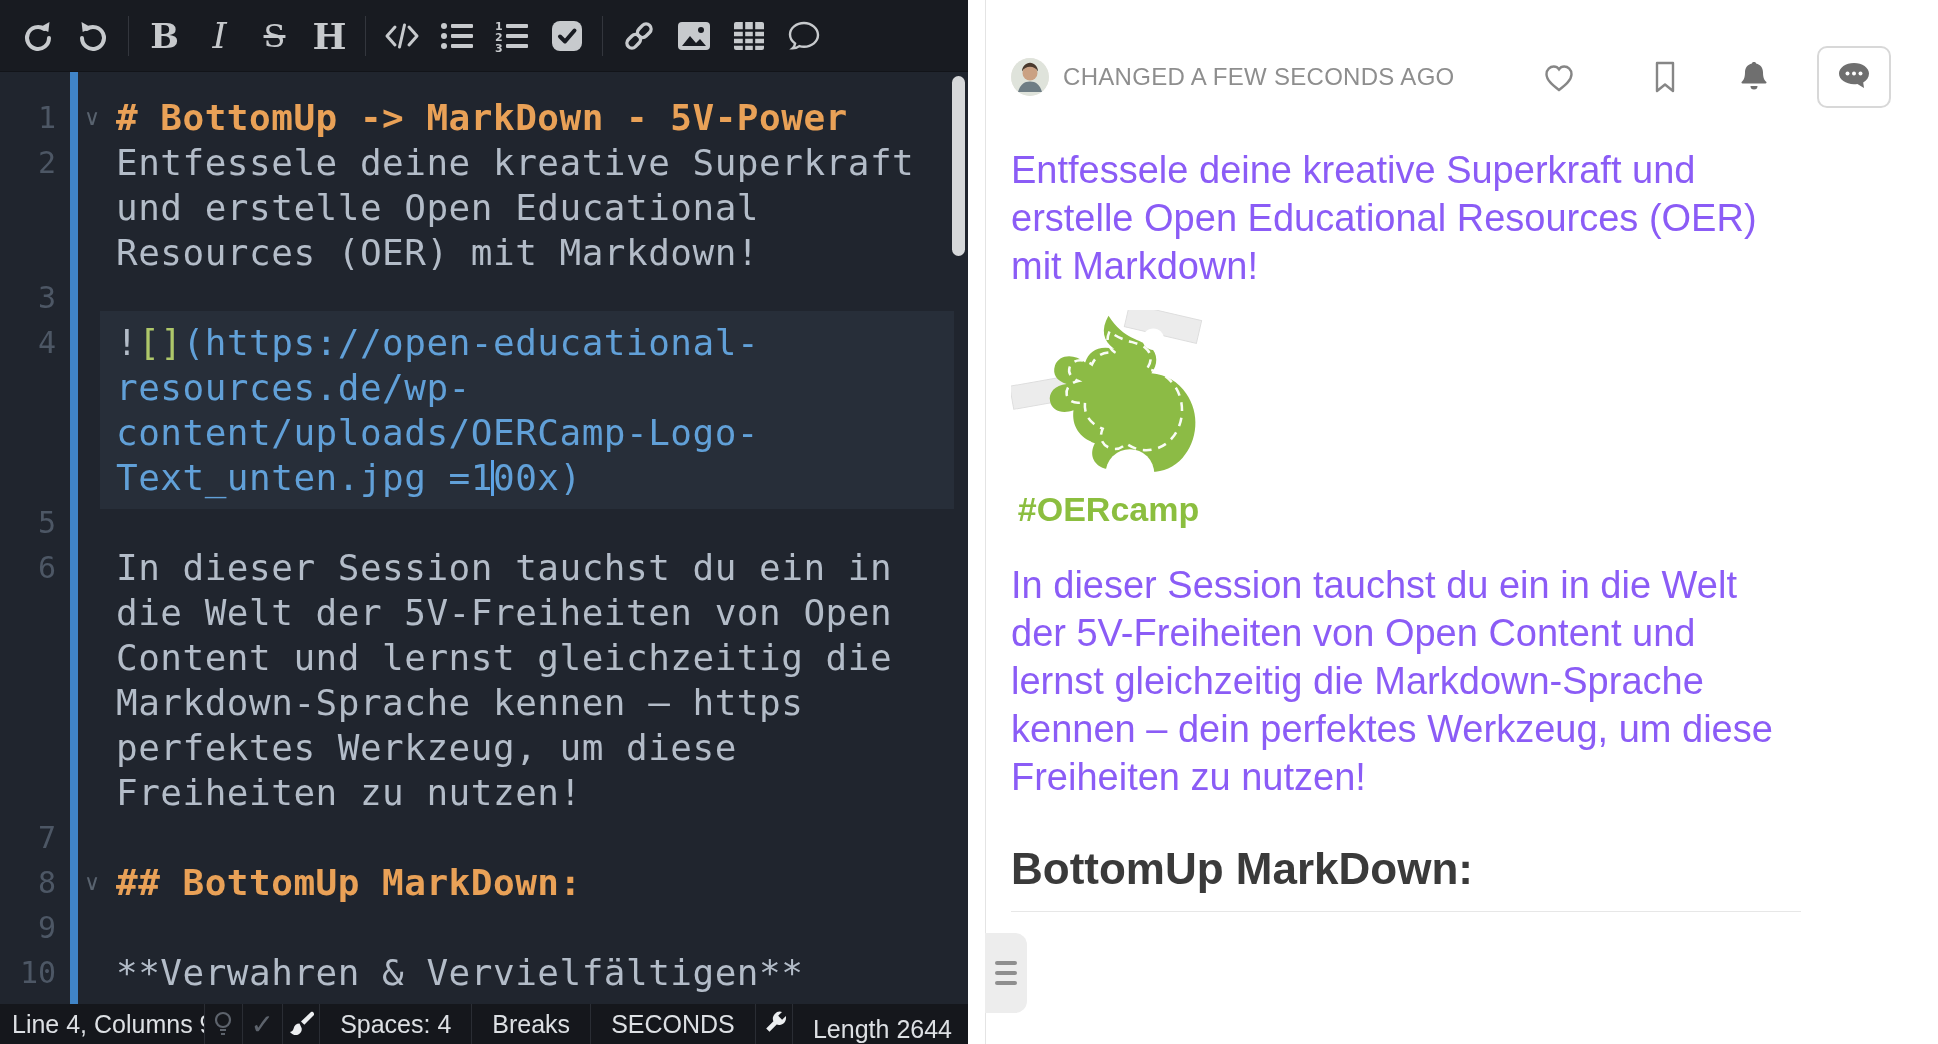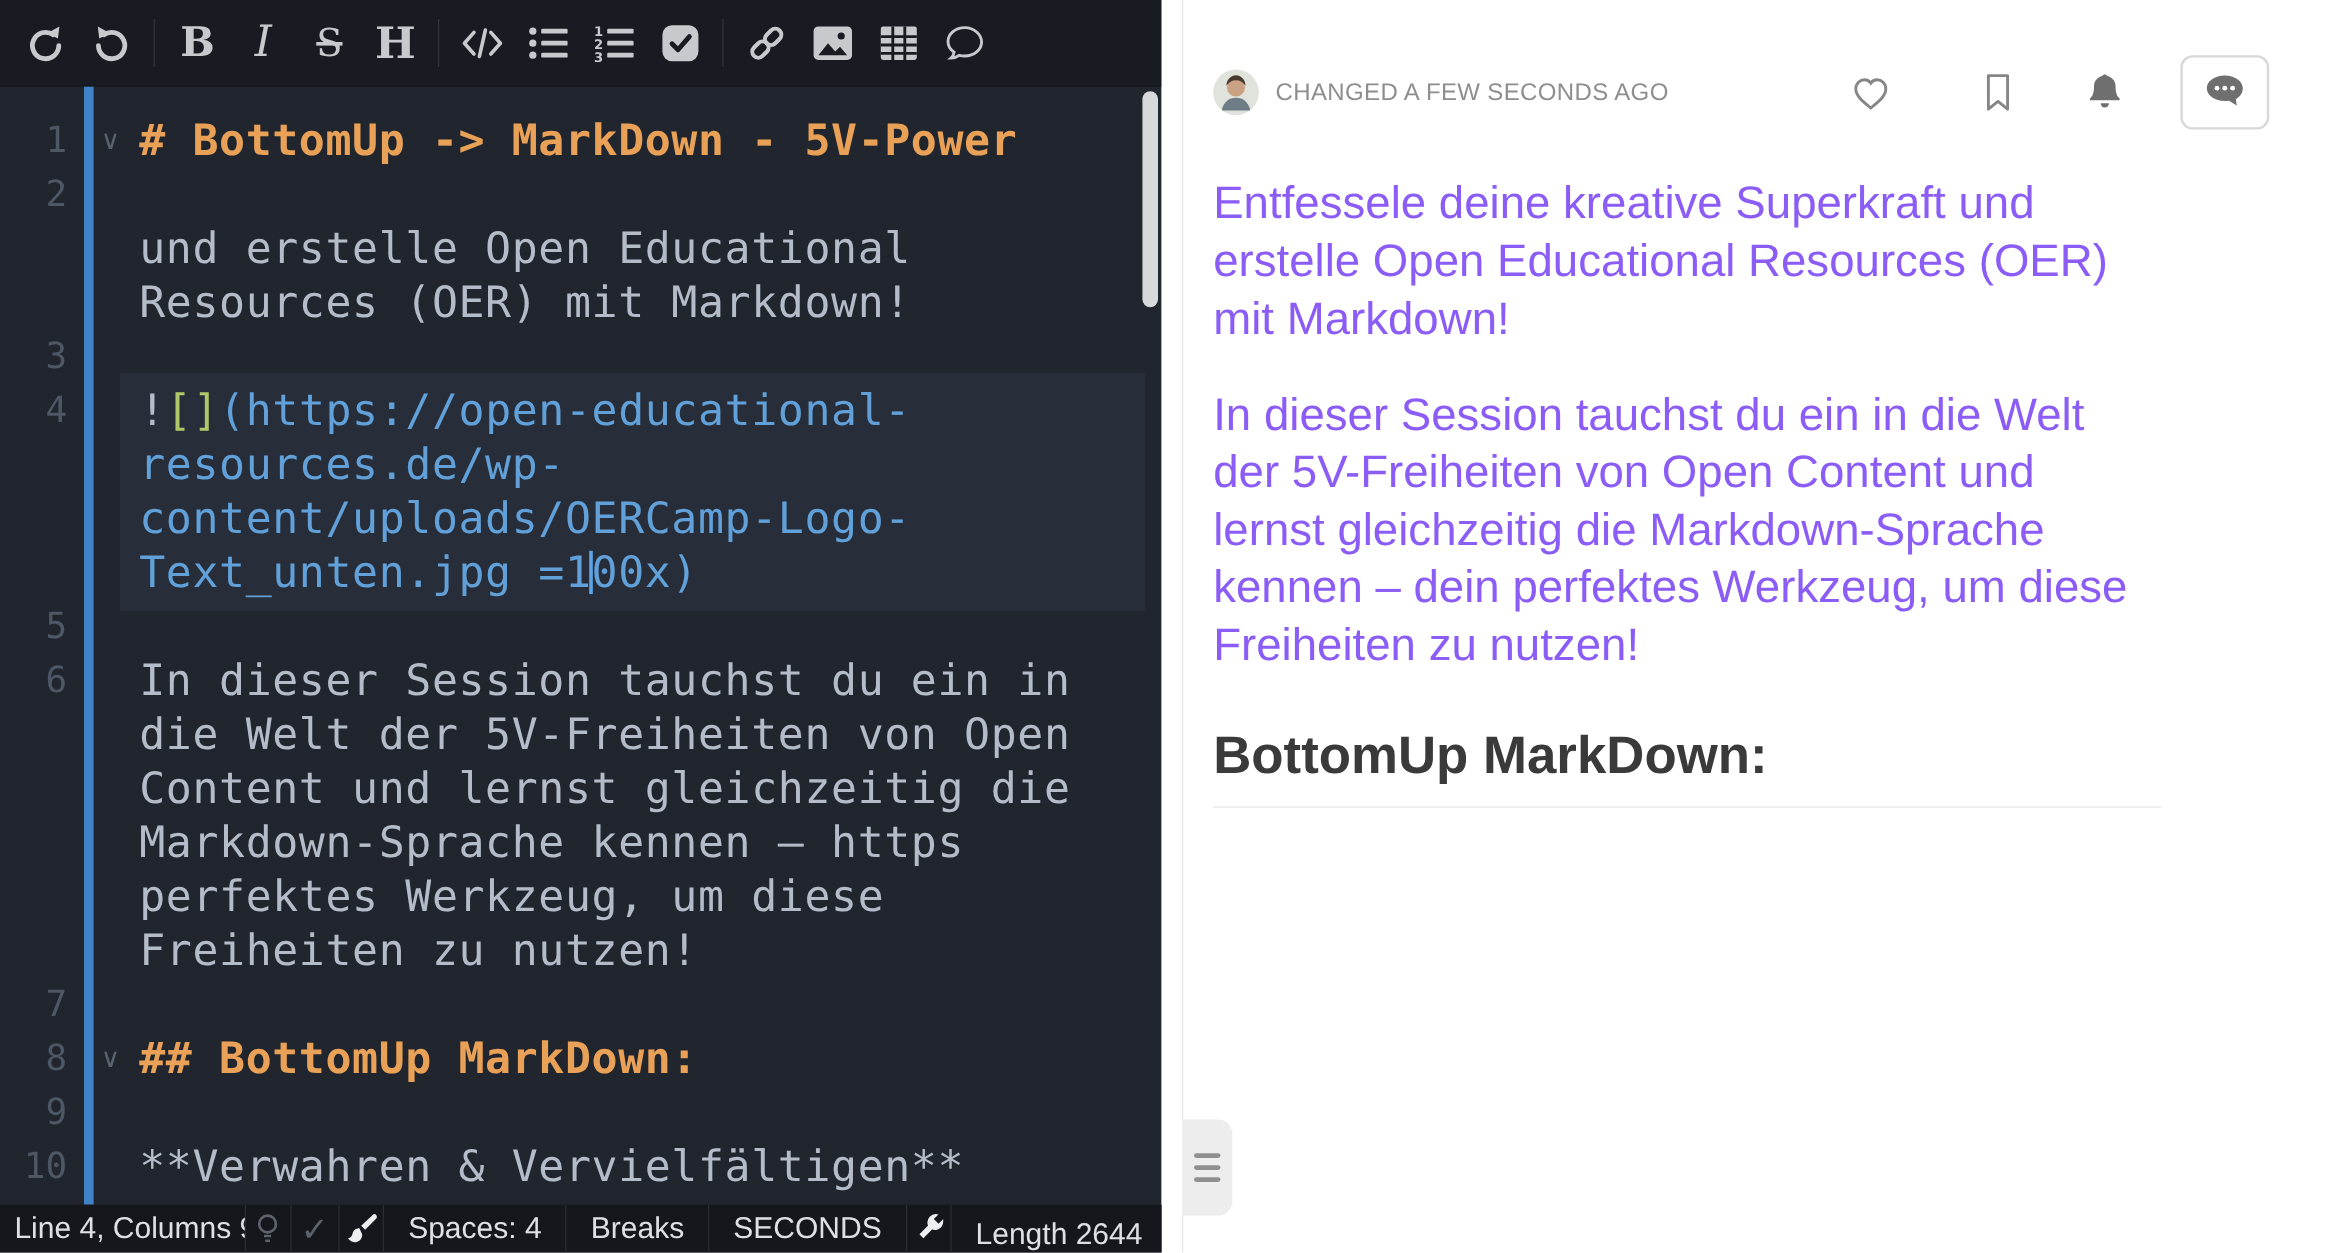--- a/index.html
+++ b/index.html
@@ -40,21 +40,21 @@
   .dim{color:#5d636c;}
 
   
   .preview{position:absolute;left:968px;top:0;width:970px;height:1044px;background:#fff;}
   .pv-line{position:absolute;left:17px;top:0;bottom:0;width:1px;background:#e4e4e4;}
   .pv-handle{position:absolute;left:17px;top:933px;width:42px;height:80px;background:#ededed;border-radius:0 12px 12px 0;display:flex;flex-direction:column;justify-content:center;align-items:center;gap:6px;z-index:5;cursor:col-resize;}
   .pv-handle i{display:block;width:22px;height:4px;background:#8f8f8f;border-radius:2px;}
   .pv-inner{position:absolute;left:43px;top:0;width:880px;}
   .pv-header{margin-top:46px;height:62px;display:flex;align-items:center;}
   .avatar{width:38px;height:38px;border-radius:50%;overflow:hidden;flex:none;background:#e8e6e0;}
-  .changed{margin-left:14px;font-size:20px;color:#8e8e8e;letter-spacing:.3px;text-align:right;}
+  .changed{margin-left:14px;font-size:24px;color:#8e8e8e;letter-spacing:.3px;text-align:right;}
   .hdr-ic{flex:none;display:flex;align-items:center;justify-content:center;cursor:pointer;}
   .ic-heart{margin-left:auto;}
   .ic-bookmark{margin-left:74px;}
   .ic-bell{margin-left:60px;}
   .comment-btn{margin-left:48px;width:74px;height:62px;border:2px solid #d8d8d8;border-radius:10px;background:#fff;display:flex;align-items:center;justify-content:center;box-sizing:border-box;cursor:pointer;}
   .pv-title{margin:36px 0 0 0;max-width:790px;font-size:62px;line-height:82px;font-weight:bold;color:#3a3a3a;border-bottom:1px solid #e7e7e7;padding-bottom:14px;}
   .pv-p{margin:38px 0 0 0;max-width:770px;font-size:38px;line-height:48px;color:#8b5cf6;}
   .logo-block{margin-top:20px;width:195px;text-align:center;}
   .logo-caption{margin-top:-4px;font-size:34px;font-weight:bold;color:#8bbe3f;}
   .pv-p2{margin-top:32px;}
@@ -170,20 +170,21 @@
     <div class="code-area">
       <div class="blue-bar"></div>
       <div class="rows">
           <div class="crow">
             <span class="lnum">1</span>
             <span class="fold">∨</span>
             <span class="ctext"><span class="tok-o"># BottomUp -&gt; MarkDown - 5V-Power</span></span>
           </div>
           <div class="crow">
             <span class="lnum">2</span>
+            <span class="ctext"><span class="tok-f">Entfessele deine kreative Superkraft</span></span>
           </div>
           <div class="crow">
             <span class="ctext"><span class="tok-f">und erstelle Open Educational</span></span>
           </div>
           <div class="crow">
             <span class="ctext"><span class="tok-f">Resources (OER) mit Markdown!</span></span>
           </div>
           <div class="crow">
             <span class="lnum">3</span>
             <span class="ctext"></span>
@@ -331,20 +332,36 @@
               <circle cx="12.5" cy="13.5" r="2" fill="#fff"></circle>
               <circle cx="19" cy="13.5" r="2" fill="#fff"></circle>
               <circle cx="25.5" cy="13.5" r="2" fill="#fff"></circle>
             </svg>
         </span>
       </div>
 
 
       <p class="pv-p">Entfessele deine kreative Superkraft und erstelle Open Educational Resources (OER) mit Markdown!</p>
 
+      <div class="logo-block">
+        <svg width="195" height="180" viewBox="0 0 200 185">
+          <rect x="118" y="2" width="76" height="24" fill="#ececec" stroke="#dcdcdc" stroke-width="1" transform="rotate(13 156 14)" opacity="0.95"></rect>
+          <rect x="0" y="72" width="72" height="24" fill="#ececec" stroke="#dcdcdc" stroke-width="1" transform="rotate(-10 36 84)" opacity="0.95"></rect>
+          <path d="M100 6c-8 14-6 26 6 34-16-4-26 2-30 14-12-10-27-8-31 3-3 9 2 16 12 19-12 1-19 9-17 18 2 10 13 13 24 9-2 16 6 28 22 34-6 11-2 22 10 26 8 3 17 0 22-6 17 14 43 12 58-5 16-18 18-46 4-66-8-12-21-20-36-21 7-9 7-20-1-27-10-8-27-7-43-32z" fill="#8cbb45"></path>
+          <path d="M101 22c-4 9-2 16 6 22-12-2-20 3-24 12-10-7-20-5-23 3-2 6 2 11 9 14-9 2-13 8-12 14 2 8 10 10 19 7-2 13 5 23 18 28-4 9-1 17 8 20 6 2 12 0 16-5 14 11 35 9 47-5 13-15 14-38 3-54-7-10-17-16-29-17 6-8 6-16-1-22-8-7-22-5-37-17z" fill="none" stroke="#fff" stroke-width="2.6" stroke-dasharray="9 7" opacity="0.95"></path>
+          <circle cx="122" cy="168" r="25" fill="#fff"></circle>
+          <circle cx="146" cy="30" r="11" fill="#fff"></circle>
+          <g fill="none" stroke="#fff" stroke-width="3.2">
+            <circle cx="34" cy="138" r="10"></circle>
+            <circle cx="42" cy="168" r="10"></circle>
+            <path d="M42 144l36 22M50 162l32-26"></path>
+          </g>
+        </svg>
+        <div class="logo-caption">#OERcamp</div>
+      </div>
 
       <p class="pv-p pv-p2">In dieser Session tauchst du ein in die Welt der 5V-Freiheiten von Open Content und lernst gleichzeitig die Markdown-Sprache kennen – dein perfektes Werkzeug, um diese Freiheiten zu nutzen!</p>
 
       <h2 class="pv-h2">BottomUp MarkDown:</h2>
 
     </div>
   </div>
 </div>
 
 </body></html>

